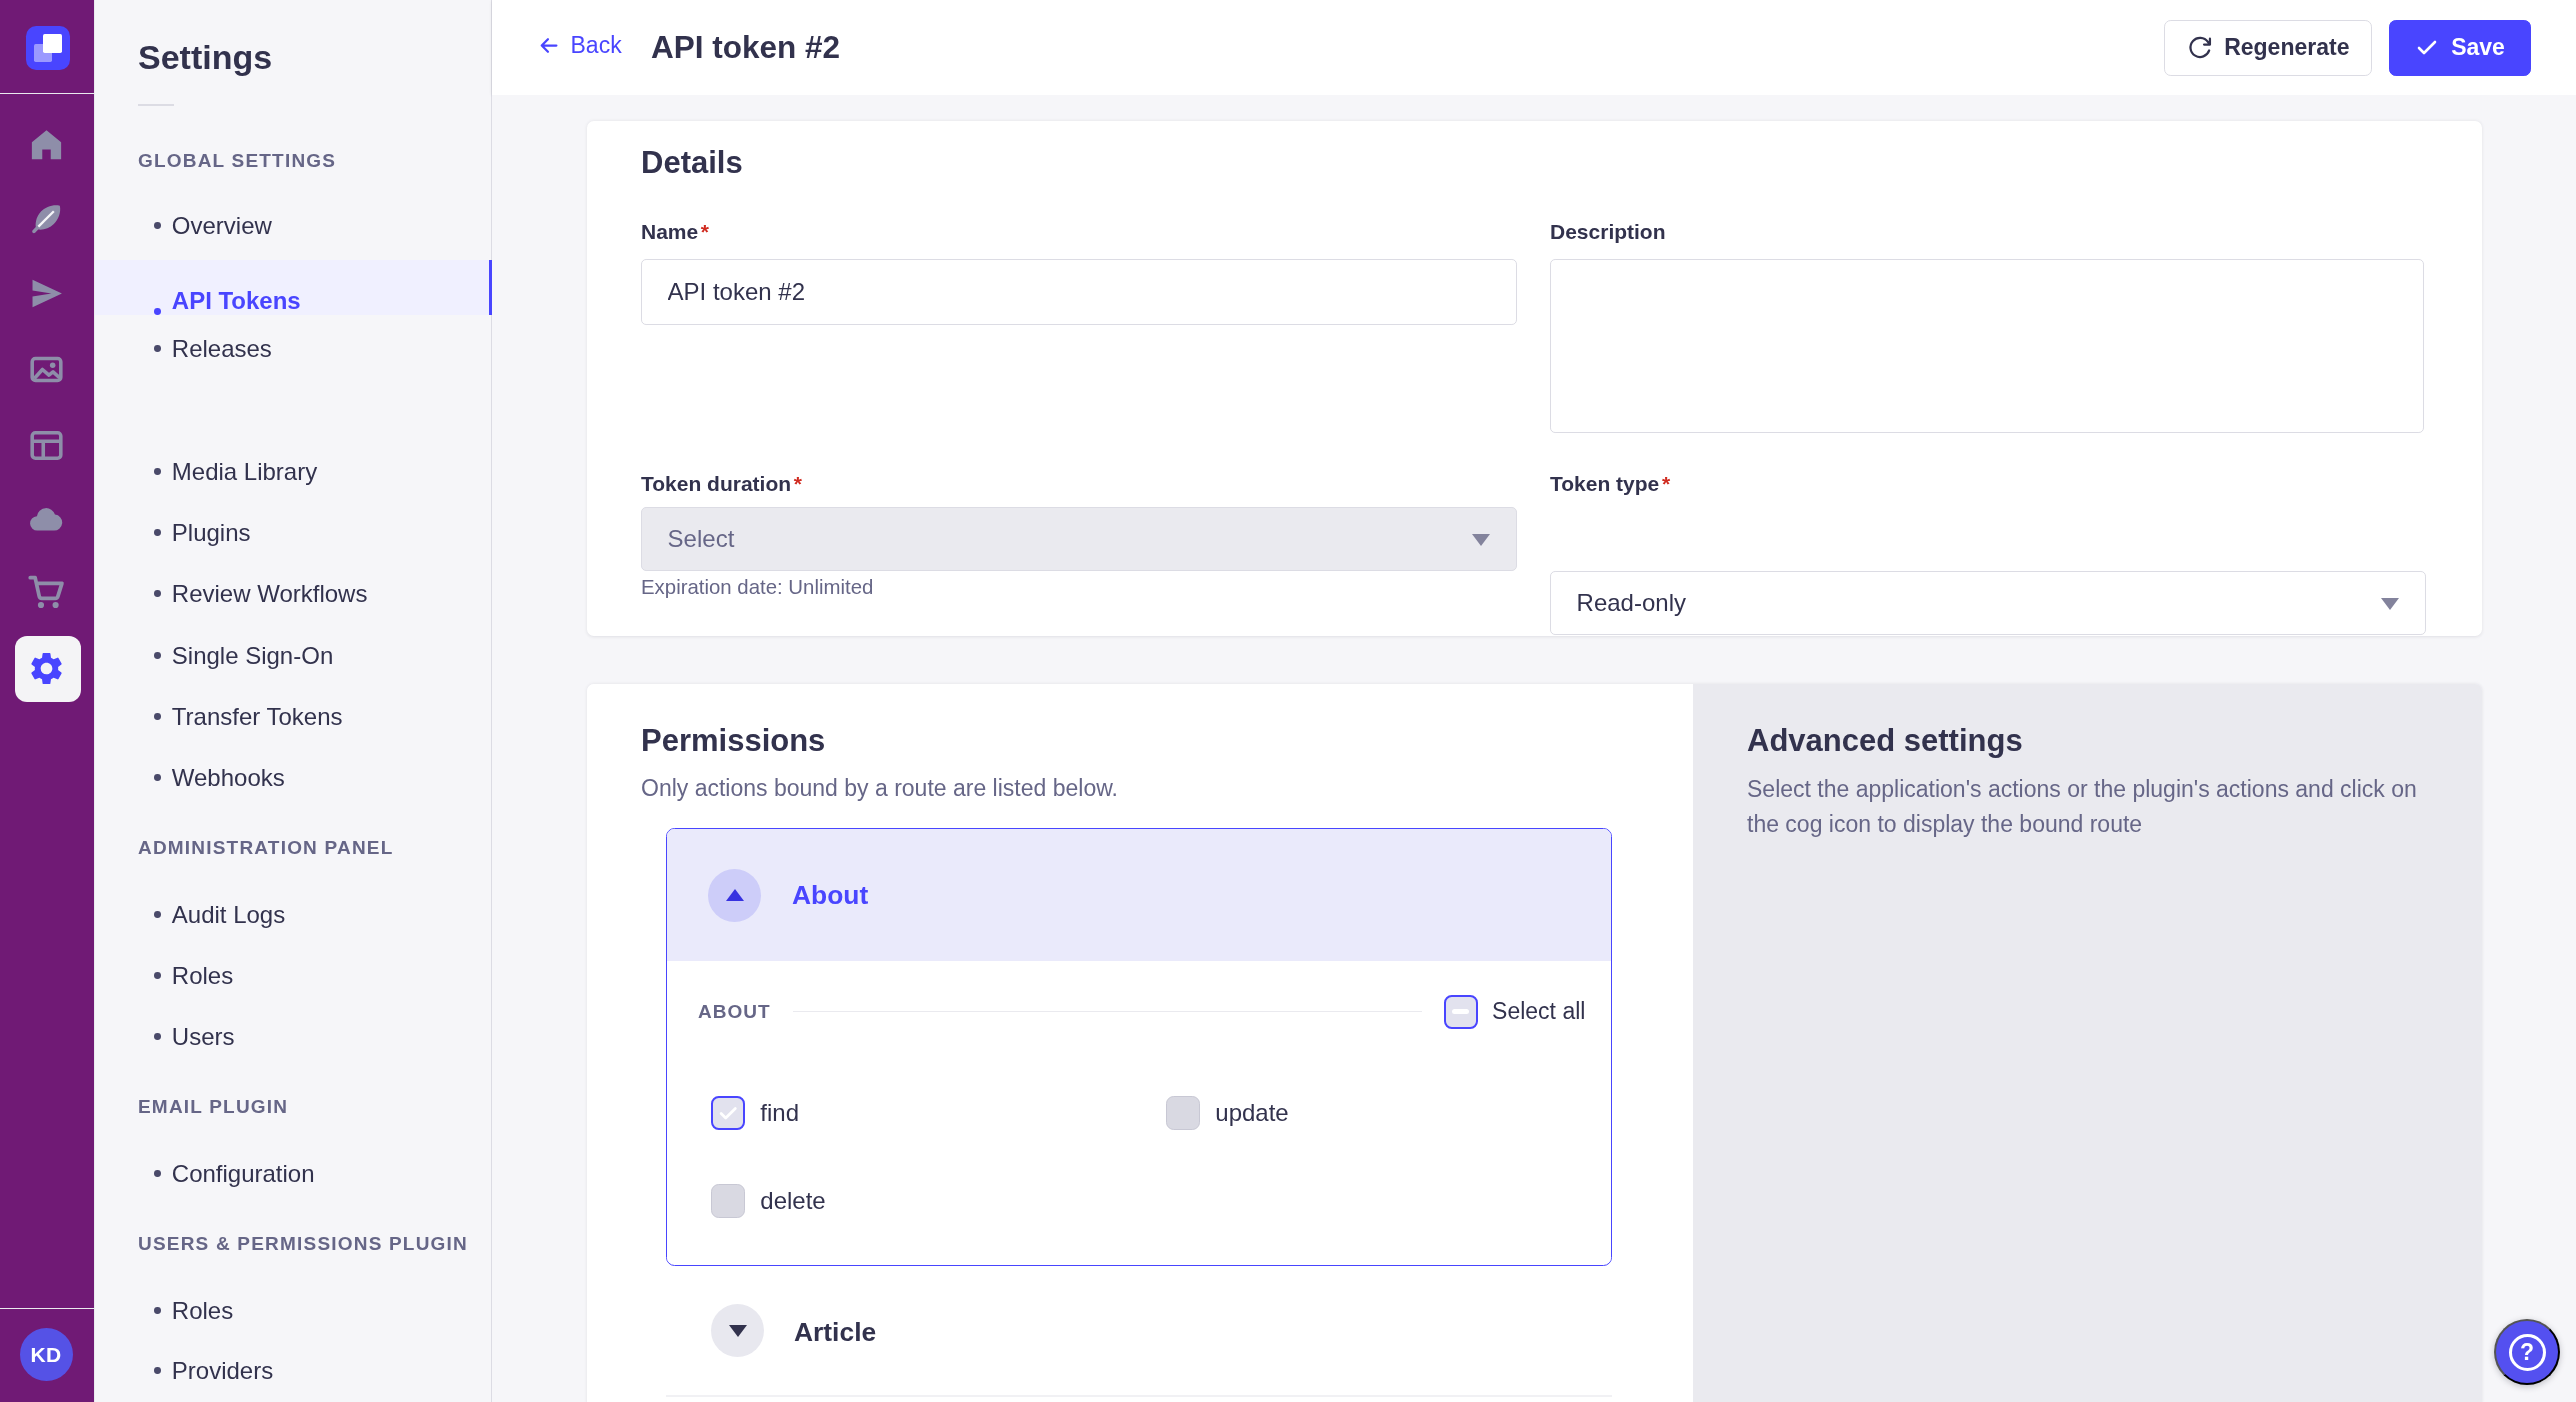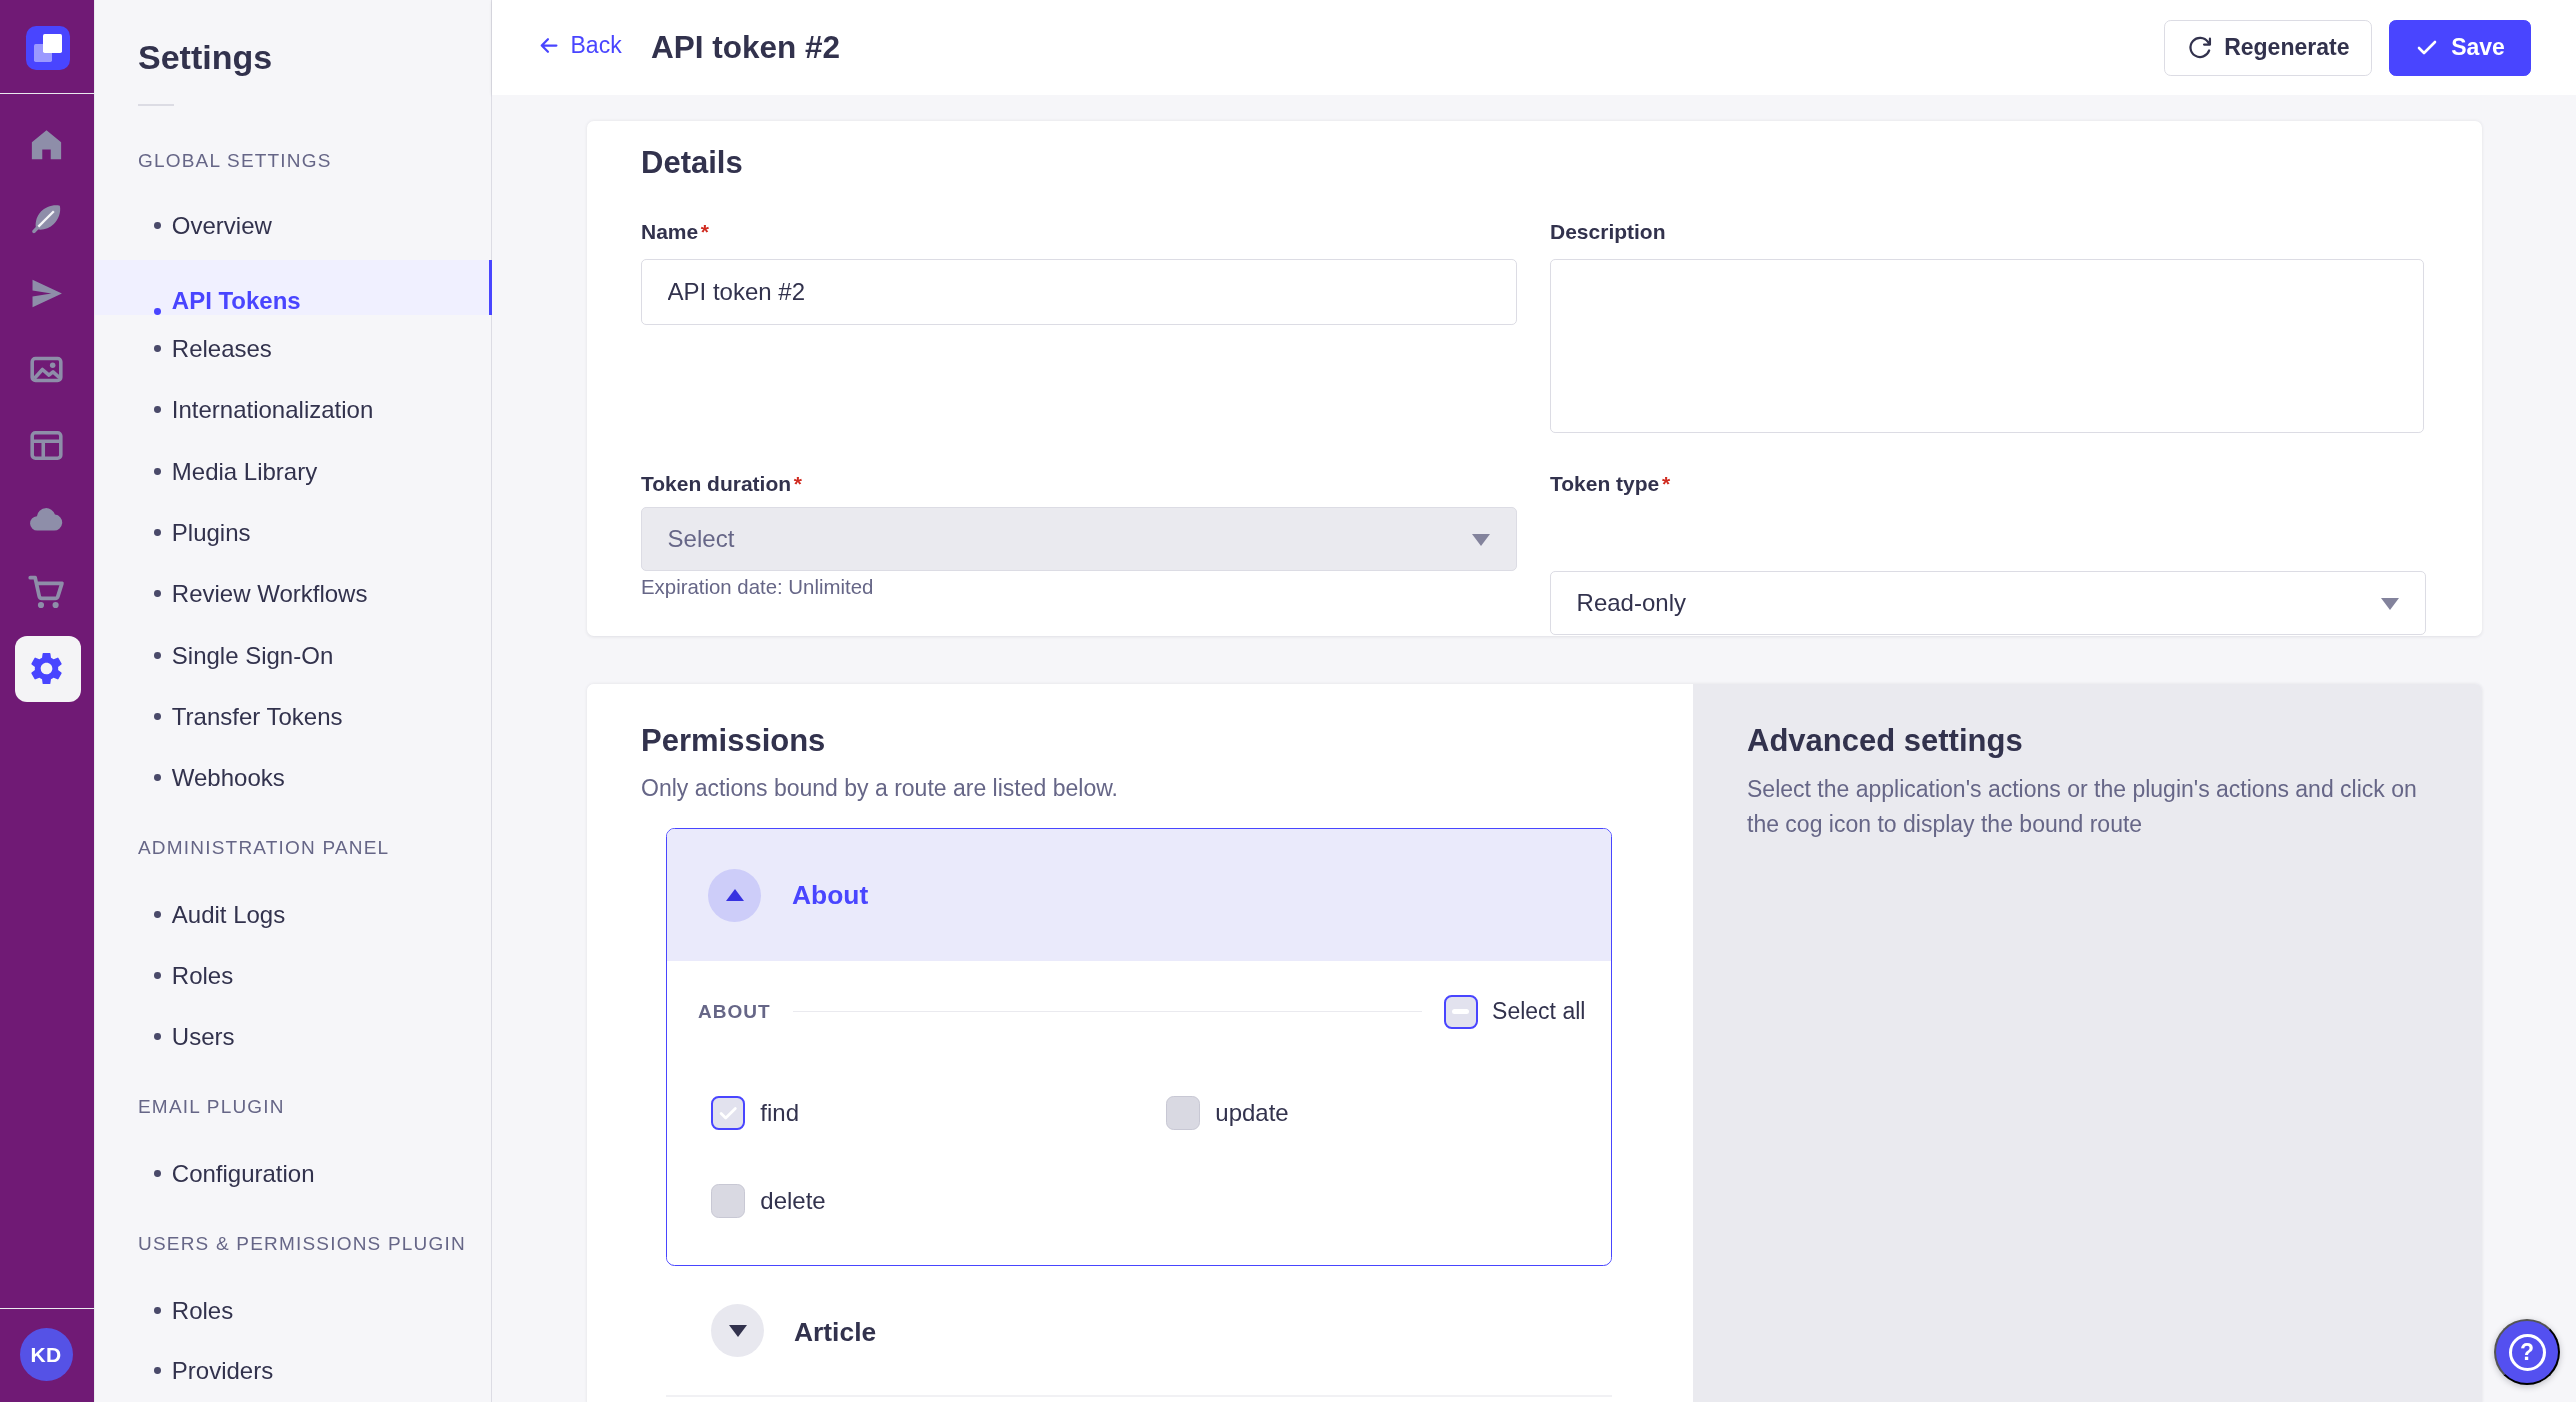--- a/index.html
+++ b/index.html
@@ -16,21 +16,21 @@
   .rail-icon { width:39px; height:39px; left:27px; display:flex; align-items:center; justify-content:center; cursor:pointer; }
   .rail-active-bg { left:14.5px; top:636px; width:66px; height:66px; background:#f4f4f6; border-radius:12px; cursor:pointer; }
   .rail-bottom-divider { left:0; top:1308px; width:94px; height:0.9px; background:#eaeaef; }
   .avatar { left:19.6px; top:1328px; width:53px; height:53px; border-radius:50%; background:#5552e6; color:#fff;
             display:flex; align-items:center; justify-content:center; font-size:21px; font-weight:700; letter-spacing:0.4px; cursor:pointer; }
 
   
   .subnav { left:95px; top:0; width:397px; height:1402px; background:#f6f6f9; border-right:0.9px solid #dcdce4; }
   .subnav-title { left:43px; top:38px; font-size:34px; font-weight:700; color:#32324d; }
   .subnav-divider { left:43px; top:104px; width:36px; height:1.7px; background:#dcdce4; }
-  .nav-section { left:43px; height:22px; font-size:19px; font-weight:400; color:#666687; letter-spacing:1.2px; }
+  .nav-section { left:43px; height:22px; font-size:19px; font-weight:700; color:#666687; letter-spacing:1.2px; }
   .nav-item { left:0; width:397px; height:55px; display:flex; align-items:center; padding-left:59px; cursor:pointer; }
   .nav-item .dot { width:6.8px; height:6.8px; border-radius:50%; background:#4a4a6a; margin-right:11px; flex:none; }
   .nav-item .lbl { font-size:24px; color:#32324d; }
   .nav-item.active { background:#f0f0ff; border-right:3.4px solid #4945ff;align-items:flex-end; }
   .nav-item.active .dot { background:#4945ff; }
   .nav-item.active .lbl { color:#4945ff; font-weight:600; }
 
   
   .hdr { left:492px; top:0; width:2084px; height:95px; background:#fff; box-shadow:0 0.9px 3.4px rgba(33,33,52,.1); }
   .back { left:43px; top:31.5px; display:flex; align-items:center; gap:8.5px; color:#4945ff; font-size:23px; cursor:pointer; }
@@ -163,24 +163,20 @@
       <span class="lbl">Overview</span>
     </div>
   <div class="abs nav-item active" style="top:260px">
       <span class="dot"></span>
       <span class="lbl">API Tokens</span>
     </div>
   <div class="abs nav-item" style="top:321px">
       <span class="dot"></span>
       <span class="lbl">Releases</span>
     </div>
-  <div class="abs nav-item" style="top:382px">
-      <span class="dot"></span>
-      <span class="lbl">Internationalization</span>
-    </div>
   <div class="abs nav-item" style="top:444px">
       <span class="dot"></span>
       <span class="lbl">Media Library</span>
     </div>
   <div class="abs nav-item" style="top:505px">
       <span class="dot"></span>
       <span class="lbl">Plugins</span>
     </div>
   <div class="abs nav-item" style="top:566px">
       <span class="dot"></span>

